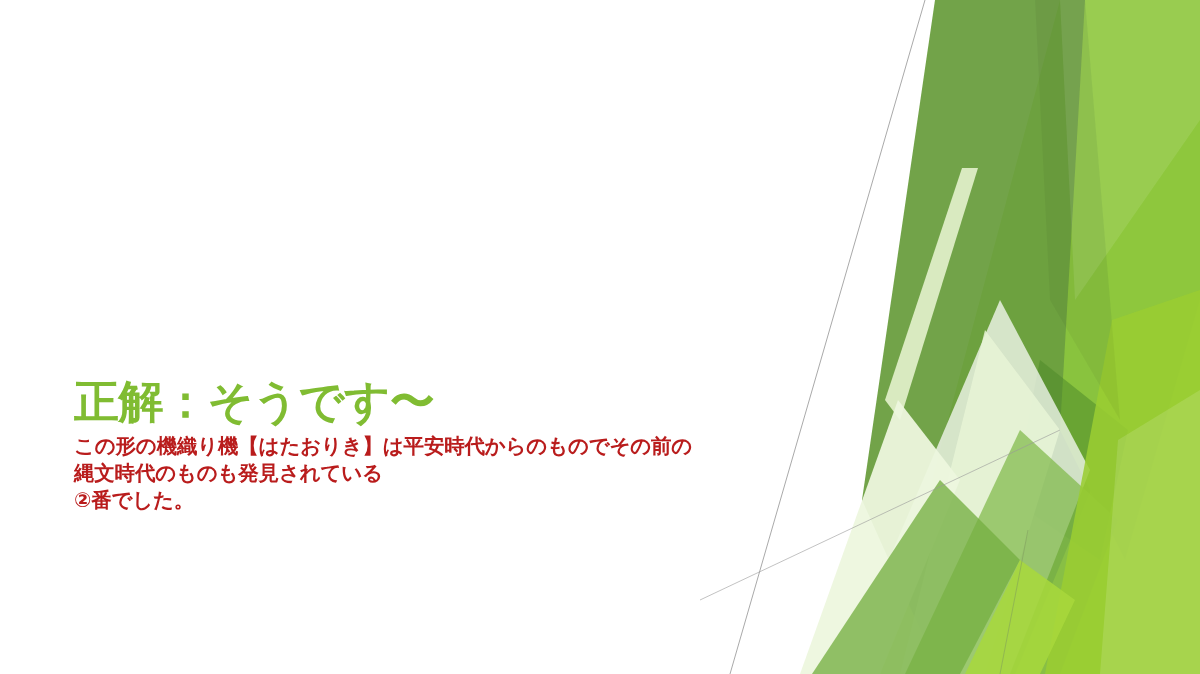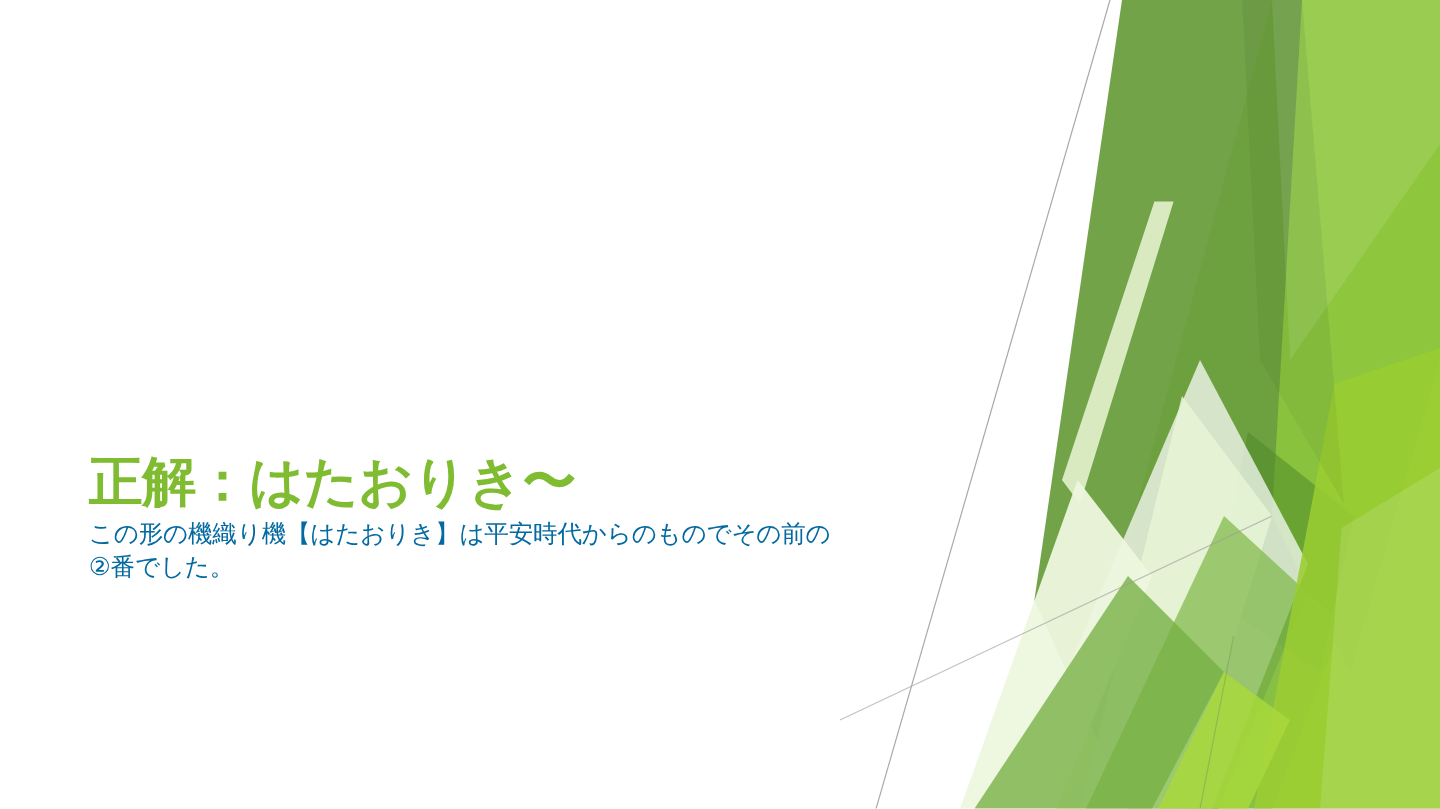--- a/index.html
+++ b/index.html
@@ -39,22 +39,22 @@
     line-height: 1.06;
     font-weight: bold;
     color: #80bc32;
     letter-spacing: -0.5px;
     margin: 0 0 6px 0;
     white-space: nowrap;
   }
   #slide-subtitle {
     font-size: 20.5px;
     line-height: 1.33;
-    font-weight: normal;
-    color: #0369a1;
+    font-weight: bold;
+    color: #b91c1c;
     margin: 0;
     letter-spacing: -0.2px;
   }
   #slide-subtitle .sub-line {
     display: block;
     white-space: nowrap;
   }
 </style>
 </head>
 <body>
@@ -98,20 +98,21 @@
         <line x1="925" y1="0" x2="730" y2="674" stroke="#9a9a9a" stroke-width="1" stroke-opacity="0.85"></line>
 
         <line x1="1060" y1="430" x2="700" y2="600" stroke="#9a9a9a" stroke-width="1" stroke-opacity="0.6"></line>
 
         <line x1="1028" y1="530" x2="1000" y2="674" stroke="#7d9a5e" stroke-width="1" stroke-opacity="0.5"></line>
       </g>
     </svg>
   </div>
 
   <div id="text-block">
-    <div id="slide-title">正解：はたおりき〜</div>
+    <div id="slide-title">正解：そうです〜</div>
     <div id="slide-subtitle">
       <span class="sub-line">この形の機織り機【はたおりき】は平安時代からのものでその前の</span>
+      <span class="sub-line">縄文時代のものも発見されている</span>
       <span class="sub-line">②番でした。</span>
     </div>
   </div>
 
 </div>
 
 </body></html>

